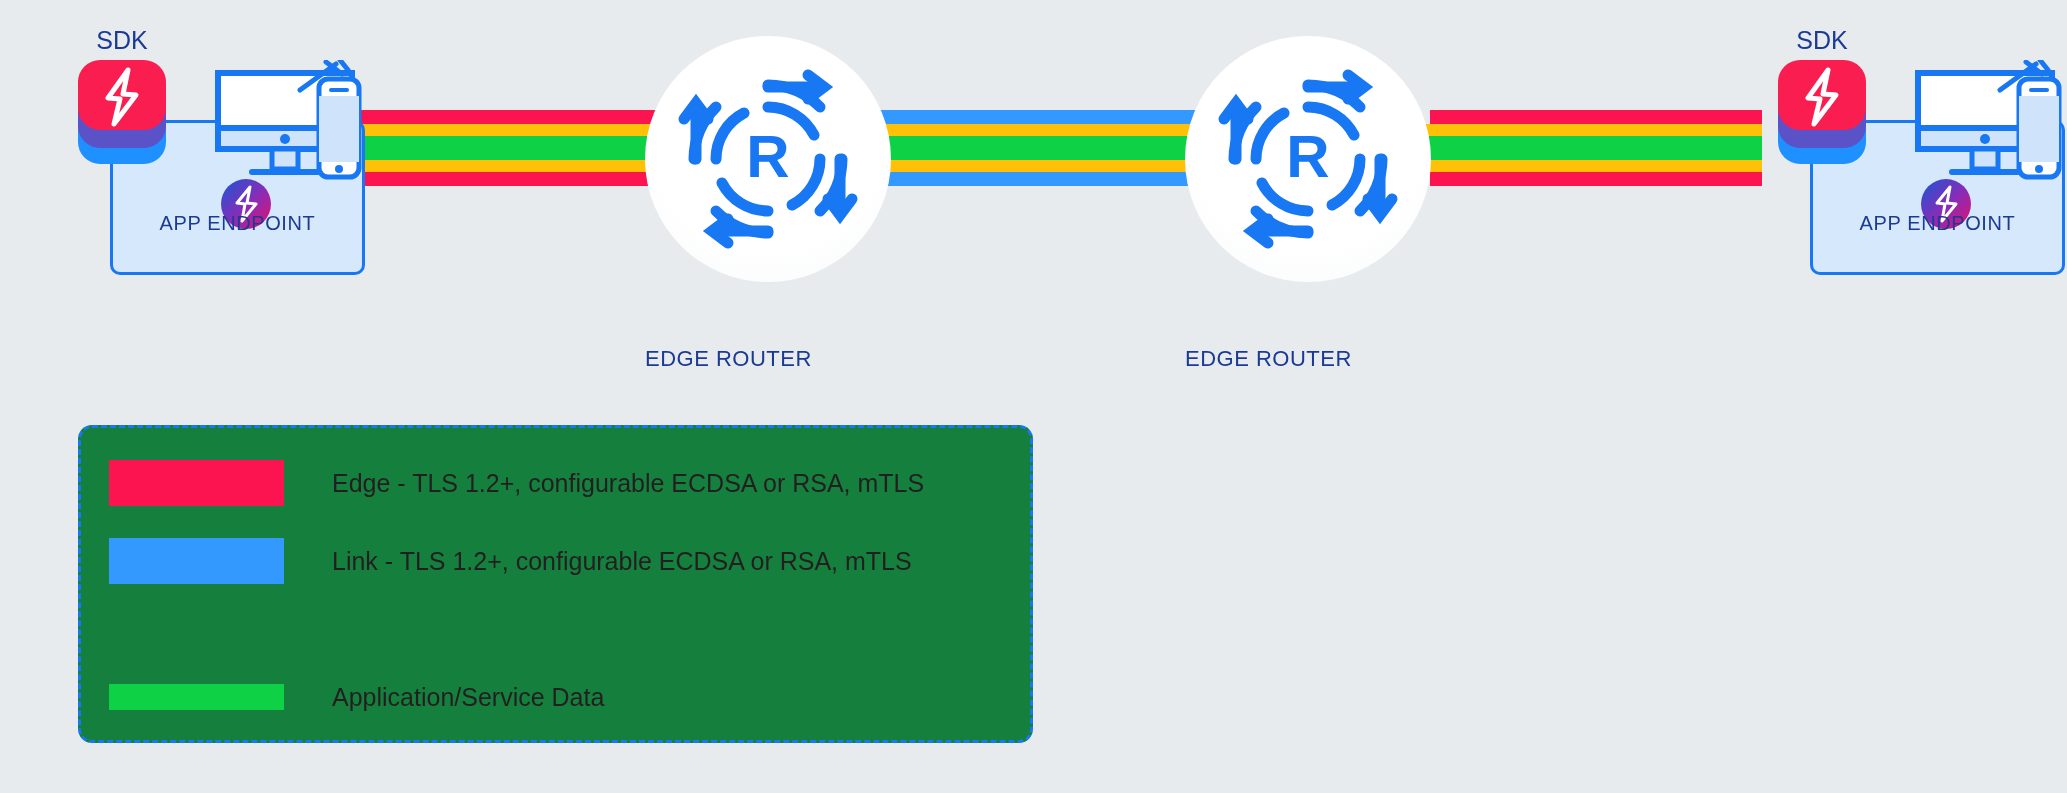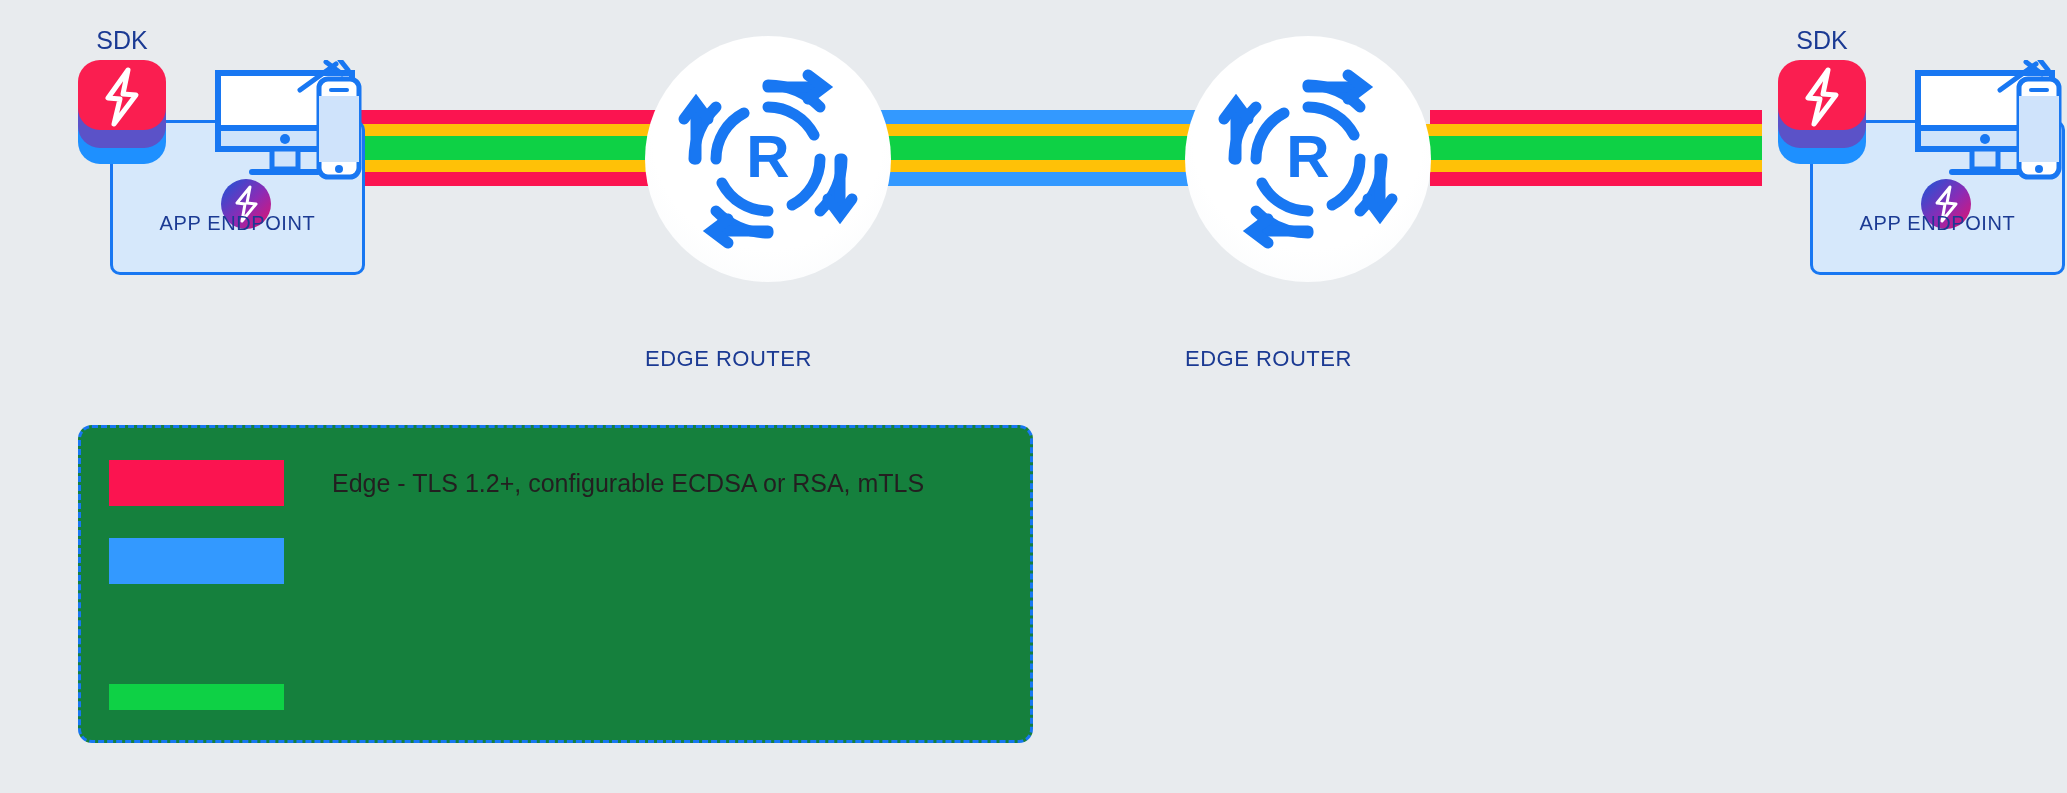--- a/index.html
+++ b/index.html
@@ -289,19 +289,21 @@
     <div class="endpoint-label">APP ENDPOINT</div>
   </div>
 
   <div class="legend">
     <div class="legend-row" style="top:28px;">
       <div class="legend-swatch" style="background:#FB1450;"></div>
       <div class="legend-text">Edge - TLS 1.2+, configurable ECDSA or RSA, mTLS</div>
     </div>
     <div class="legend-row" style="top:106px;">
       <div class="legend-swatch" style="background:#3399FF;"></div>
+      <div class="legend-text">Link - TLS 1.2+, configurable ECDSA or RSA, mTLS</div>
     </div>
     <div class="legend-row" style="top:242px;">
       <div class="legend-swatch" style="background:#0ED145;height:26px;"></div>
+      <div class="legend-text">Application/Service Data</div>
     </div>
   </div>
 
 </div>
 
 </body></html>

